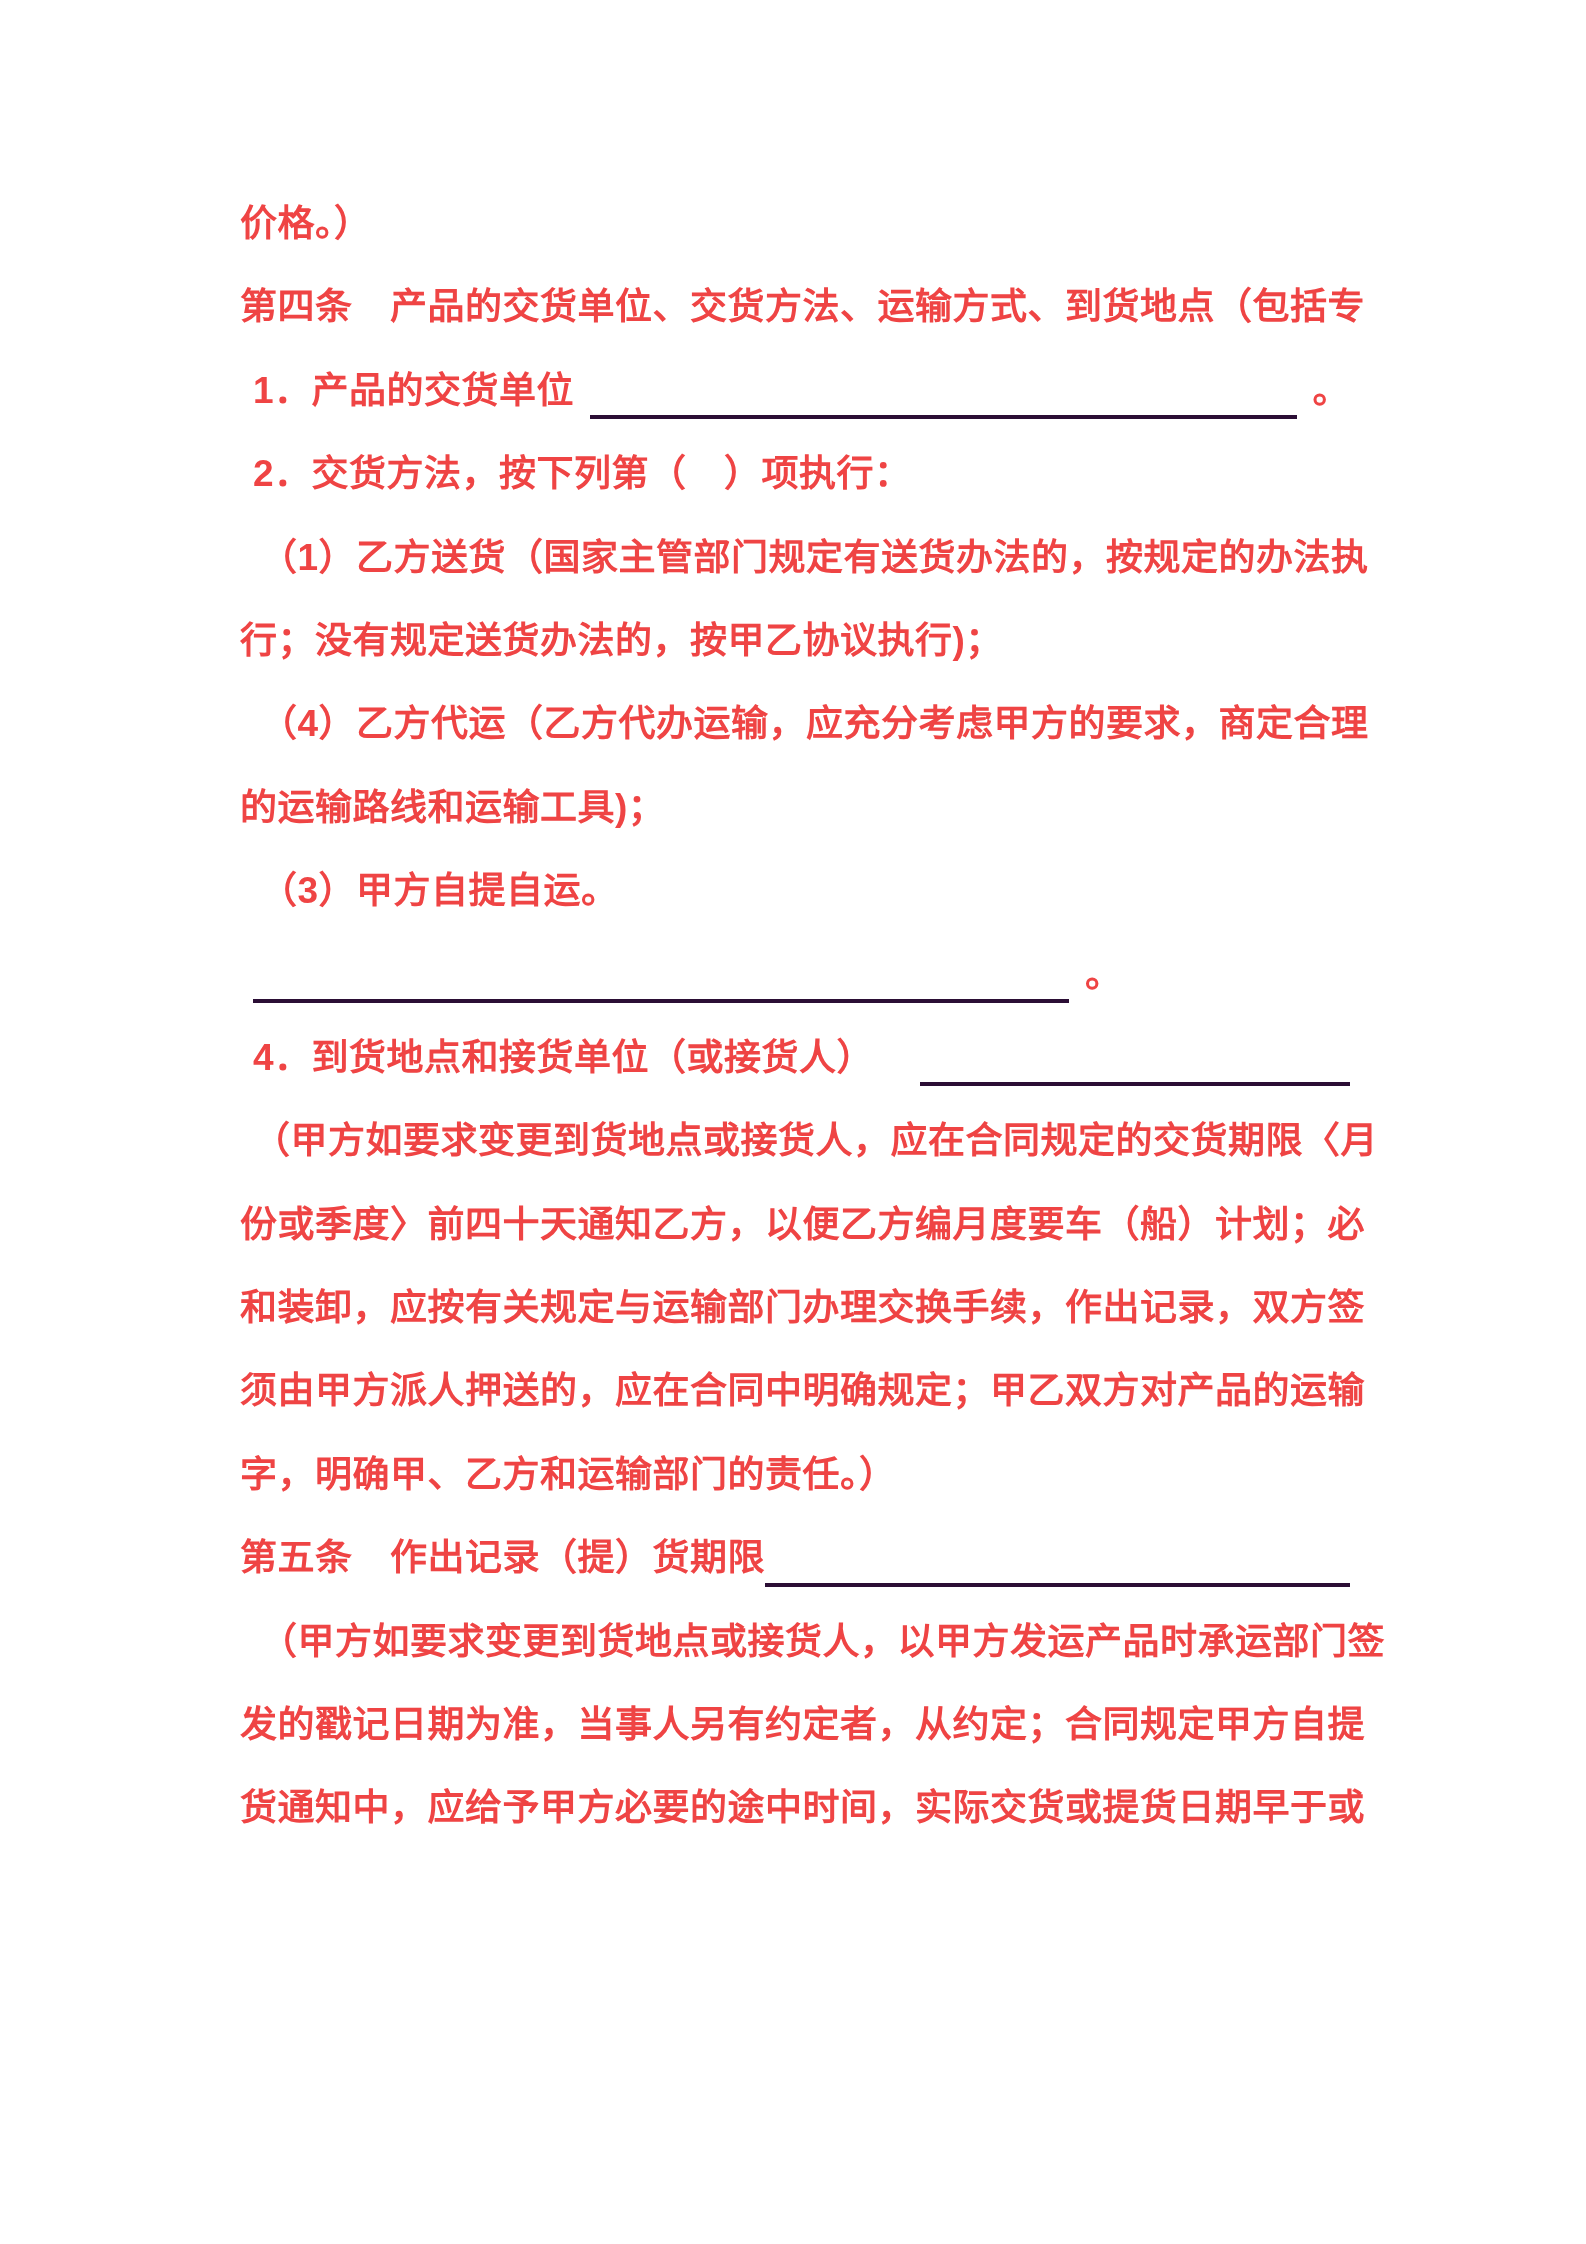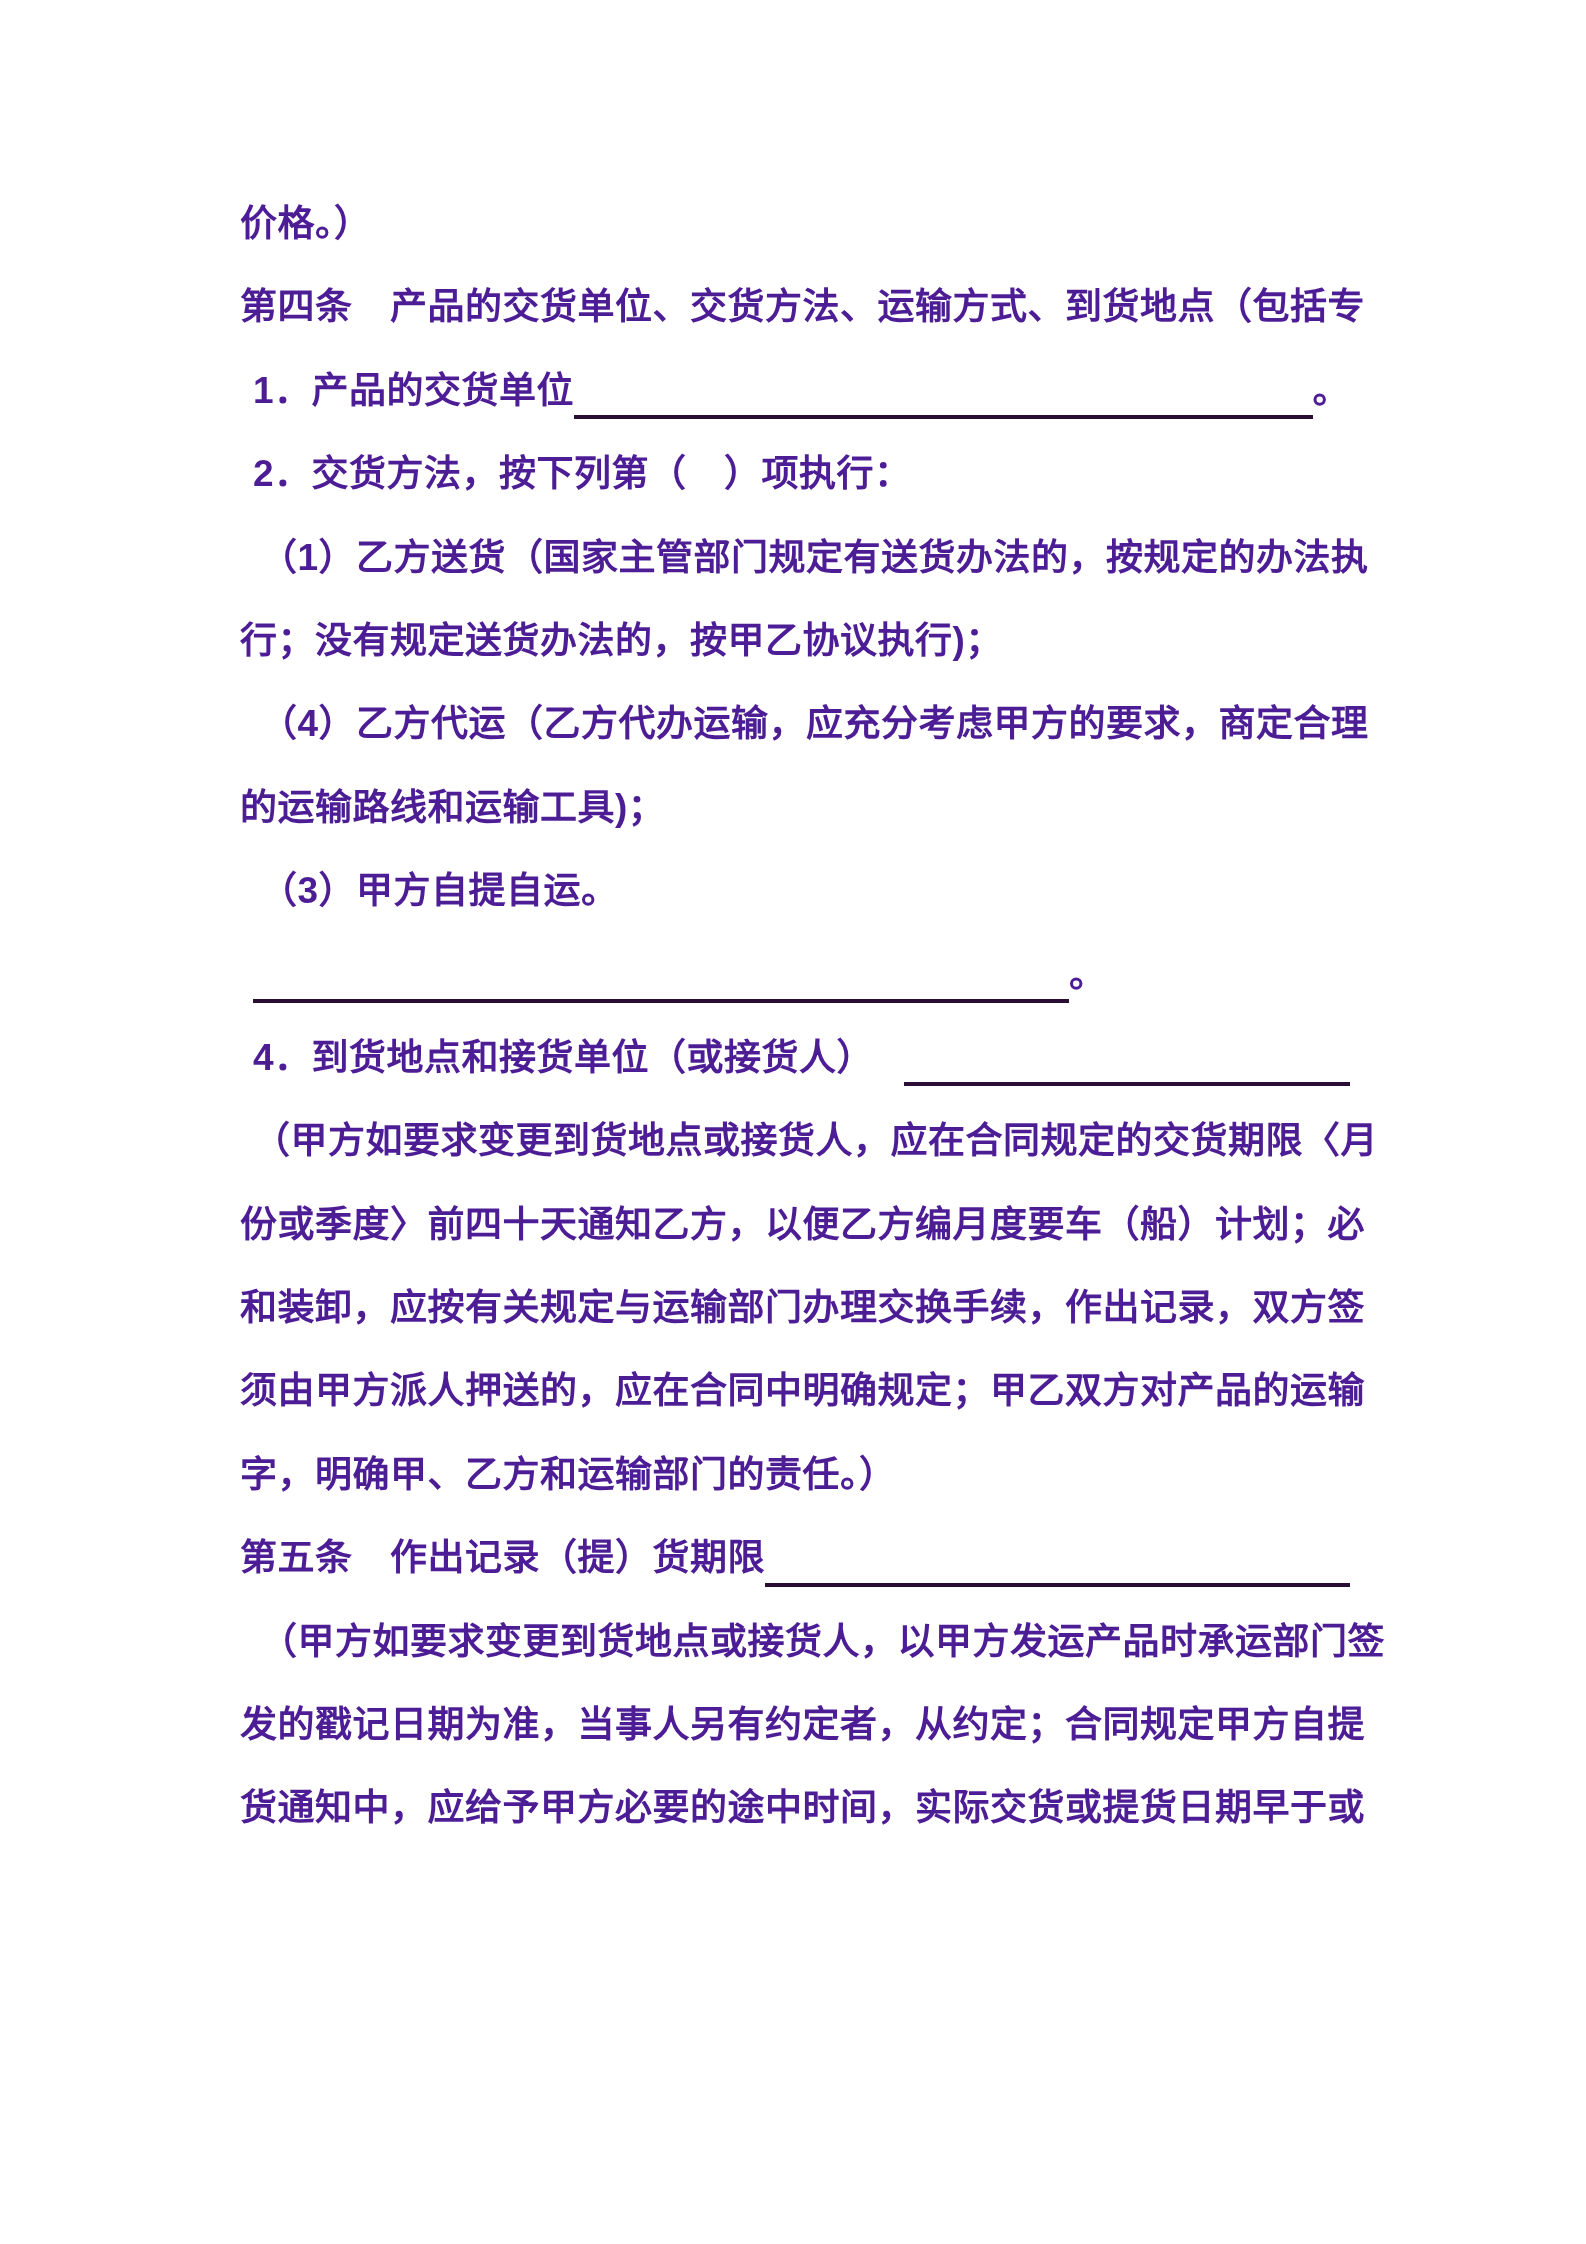--- a/index.html
+++ b/index.html
@@ -10,41 +10,41 @@
   .page {
     position: relative;
     width: 1586px;
     height: 2244px;
     background: #ffffff;
     box-sizing: border-box;
     padding: 182px 236px 0 240px;
     overflow: hidden;
     font-family: "Liberation Sans", "DejaVu Sans", sans-serif;
     font-weight: 700;
-    color: #4c1d95;
+    color: #ef4444;
   }
   .line {
     height: 83.4px;
     line-height: 83.4px;
     font-size: 37px;
     white-space: pre;
     letter-spacing: 0.5px;
   }
   .line.flex {
     display: flex;
     align-items: stretch;
   }
   .line.flex > span {
     line-height: 83.4px;
     white-space: pre;
   }
   
   .ind1 { padding-left: 13px; }
   .ind2 { padding-left: 20px; }
-  .line.flex.ind1 { padding-left: 13px; }
+  .line.flex.ind1 { padding-left: 13px; gap: 16px; }
   
   .fill {
     flex: 1 1 auto;
     border-bottom: 4px solid #2b0e35;
     margin-bottom: 13px;
   }
   .fill.fixed {
     flex: 0 0 816px;
   }
   .fill.gap {

